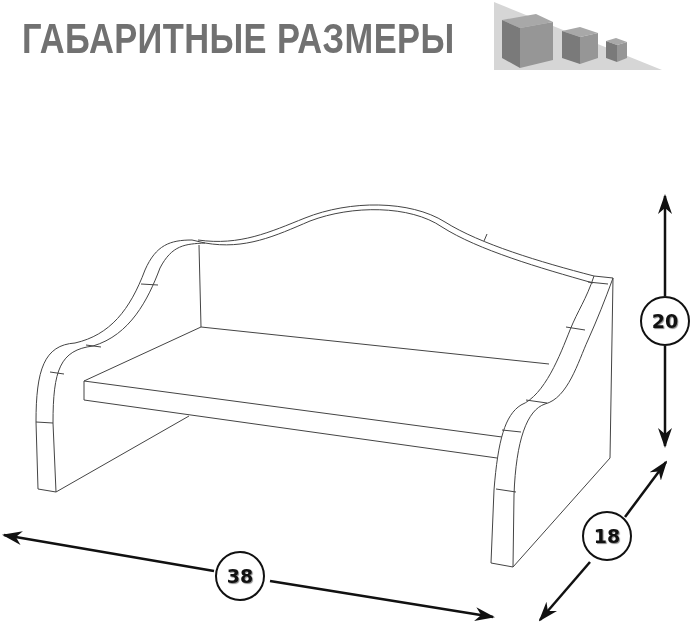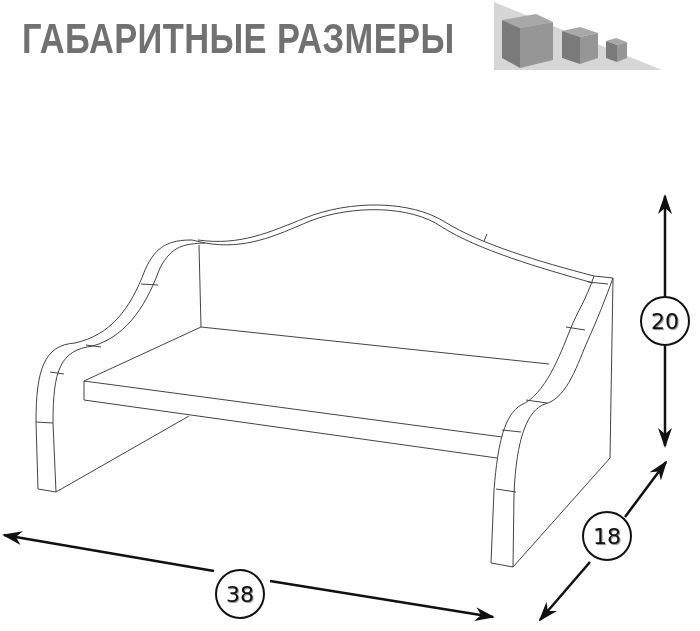--- a/index.html
+++ b/index.html
@@ -9,21 +9,21 @@
     font-family:"Liberation Sans", sans-serif; font-weight:bold;
     font-size:42px; line-height:50px; color:#717171;
     transform:scaleX(0.82); transform-origin:left center; white-space:nowrap;
     letter-spacing:0.5px;
   }
   svg.main { position:absolute; left:0; top:0; }
   .dim-label {
     position:absolute; width:50px; height:50px; border-radius:50%;
     border:2.5px solid #111; background:#fff; box-sizing:border-box;
     display:flex; align-items:center; justify-content:center;
-    font-family:"DejaVu Sans", sans-serif; font-weight:normal; font-size:22px; color:#111;
+    font-family:"DejaVu Sans", sans-serif; font-weight:bold; font-size:19px; color:#111;
     text-shadow:1px 1px 1px #888;
   }
 </style>
 </head>
 <body>
 
 <div class="title">ГАБАРИТНЫЕ РАЗМЕРЫ</div>
 
 <svg class="main" width="700" height="631" viewBox="0 0 700 631" xmlns="http://www.w3.org/2000/svg">
   <defs>
@@ -96,13 +96,13 @@
 
   <line x1="666" y1="462" x2="625" y2="517" stroke="#111" stroke-width="2.5" marker-start="url(#arr)"></line>
   <line x1="590" y1="562" x2="540" y2="620" stroke="#111" stroke-width="2.5" marker-end="url(#arr)"></line>
 
   <line x1="4" y1="535" x2="214" y2="571" stroke="#111" stroke-width="2.5" marker-start="url(#arr)"></line>
   <line x1="270" y1="581" x2="493" y2="617" stroke="#111" stroke-width="2.5" marker-end="url(#arr)"></line>
 </svg>
 
 <div class="dim-label" style="left:640px; top:296px;">20</div>
 <div class="dim-label" style="left:582px; top:511px;">18</div>
-<div class="dim-label" style="left:215px; top:569px;">38</div>
+<div class="dim-label" style="left:215px; top:551px;">38</div>
 
 </body></html>

